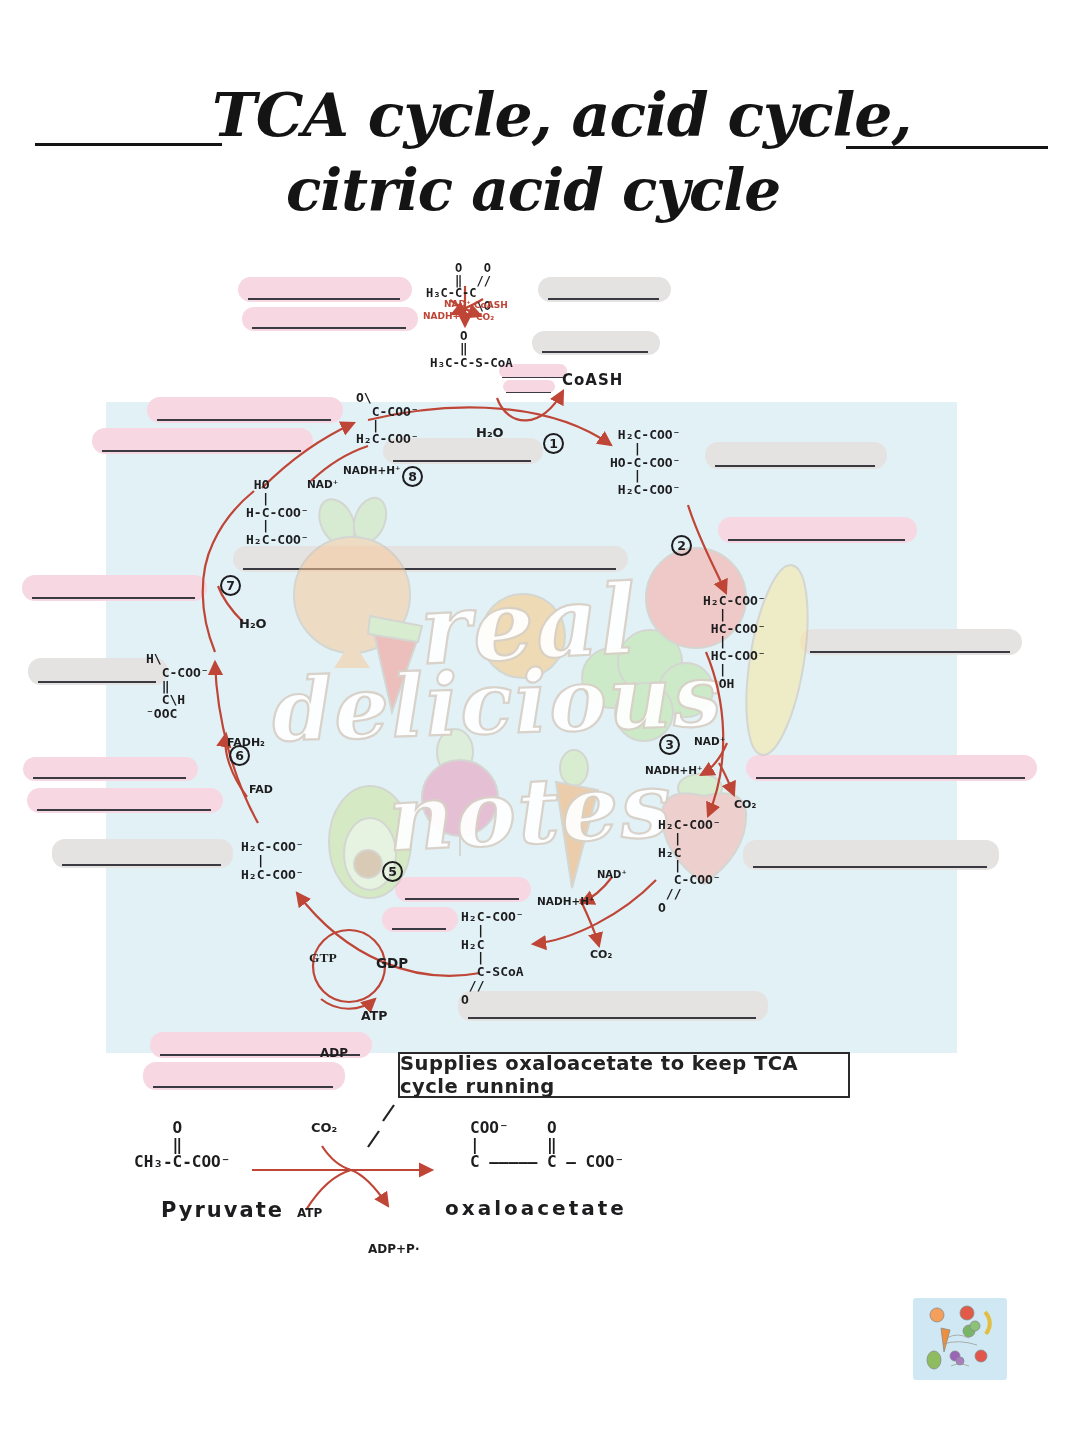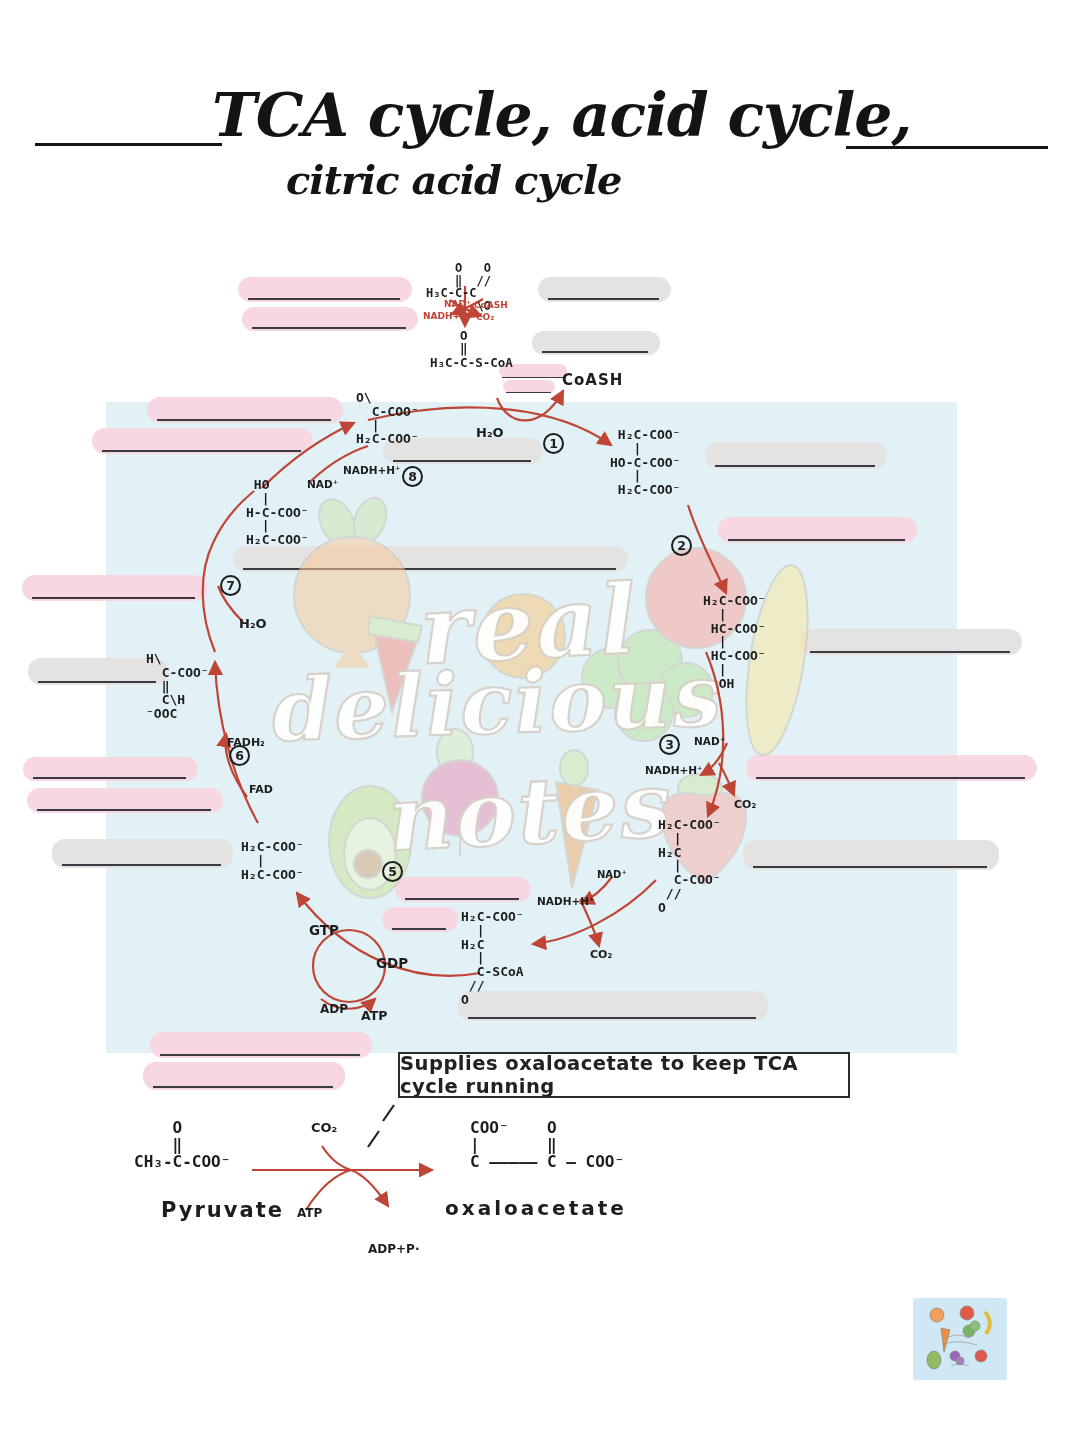--- a/index.html
+++ b/index.html
@@ -149,21 +149,21 @@
       <path d="M306,1210 C321,1186 337,1174 351,1170"></path>
       <path d="M351,1170 C365,1175 378,1191 388,1206" marker-end="url(#ah)"></path>
     </g>
     <g fill="none" stroke="#222222" stroke-width="2.2">
       <path d="M368,1147 L379,1131"></path>
       <path d="M383,1121 L394,1105"></path>
     </g>
   </svg>
 
   <div class="title-line" style="left:212px;top:80px;font-size:60px;">TCA cycle, acid cycle,</div>
-  <div class="title-line" style="left:286px;top:156px;font-size:40px;">citric acid cycle</div>
+  <div class="title-line" style="left:286px;top:156px;font-size:58px;">citric acid cycle</div>
   <div class="rule" style="left:35px;top:143px;width:187px;"></div>
   <div class="rule" style="left:846px;top:146px;width:202px;"></div>
 
   <pre class="mol" style="left:426px;top:262px;font-size:12px;">    O   O
     ‖  //
 H₃C-C-C
        \O</pre>
   <div class="lbl red" style="left:444px;top:299px;font-size:9px;">NAD⁺</div>
   <div class="lbl red" style="left:474px;top:300px;font-size:9px;">CoASH</div>
   <div class="lbl red" style="left:423px;top:311px;font-size:9px;">NADH+H⁺</div>
@@ -222,23 +222,23 @@
   <div class="lbl" style="left:307px;top:478px;font-size:10.5px;">NAD⁺</div>
   <div class="lbl" style="left:694px;top:735px;font-size:10.5px;">NAD⁺</div>
   <div class="lbl" style="left:645px;top:764px;font-size:10.5px;">NADH+H⁺</div>
   <div class="lbl" style="left:734px;top:798px;font-size:11px;">CO₂</div>
   <div class="lbl" style="left:597px;top:869px;font-size:10px;">NAD⁺</div>
   <div class="lbl" style="left:537px;top:895px;font-size:10.5px;">NADH+H⁺</div>
   <div class="lbl" style="left:590px;top:948px;font-size:11px;">CO₂</div>
   <div class="lbl" style="left:239px;top:616px;font-size:13px;">H₂O</div>
   <div class="lbl" style="left:227px;top:736px;font-size:11px;">FADH₂</div>
   <div class="lbl" style="left:249px;top:783px;font-size:11px;">FAD</div>
-  <div class="lbl" style="left:309px;top:922px;font-size:13.5px;">GTP</div>
+  <div class="lbl" style="left:309px;top:950px;font-size:13.5px;font-family:Liberation Serif, serif;">GTP</div>
   <div class="lbl" style="left:376px;top:955px;font-size:13.5px;">GDP</div>
-  <div class="lbl" style="left:320px;top:1002px;font-size:12px;">ADP</div>
+  <div class="lbl" style="left:320px;top:1046px;font-size:12px;">ADP</div>
   <div class="lbl" style="left:361px;top:1008px;font-size:12.5px;">ATP</div>
 
   <div class="step" style="left:543px;top:433px;">1</div>
   <div class="step" style="left:671px;top:535px;">2</div>
   <div class="step" style="left:659px;top:734px;">3</div>
   <div class="step" style="left:382px;top:861px;">5</div>
   <div class="step" style="left:229px;top:745px;">6</div>
   <div class="step" style="left:220px;top:575px;">7</div>
   <div class="step" style="left:402px;top:466px;">8</div>
 

